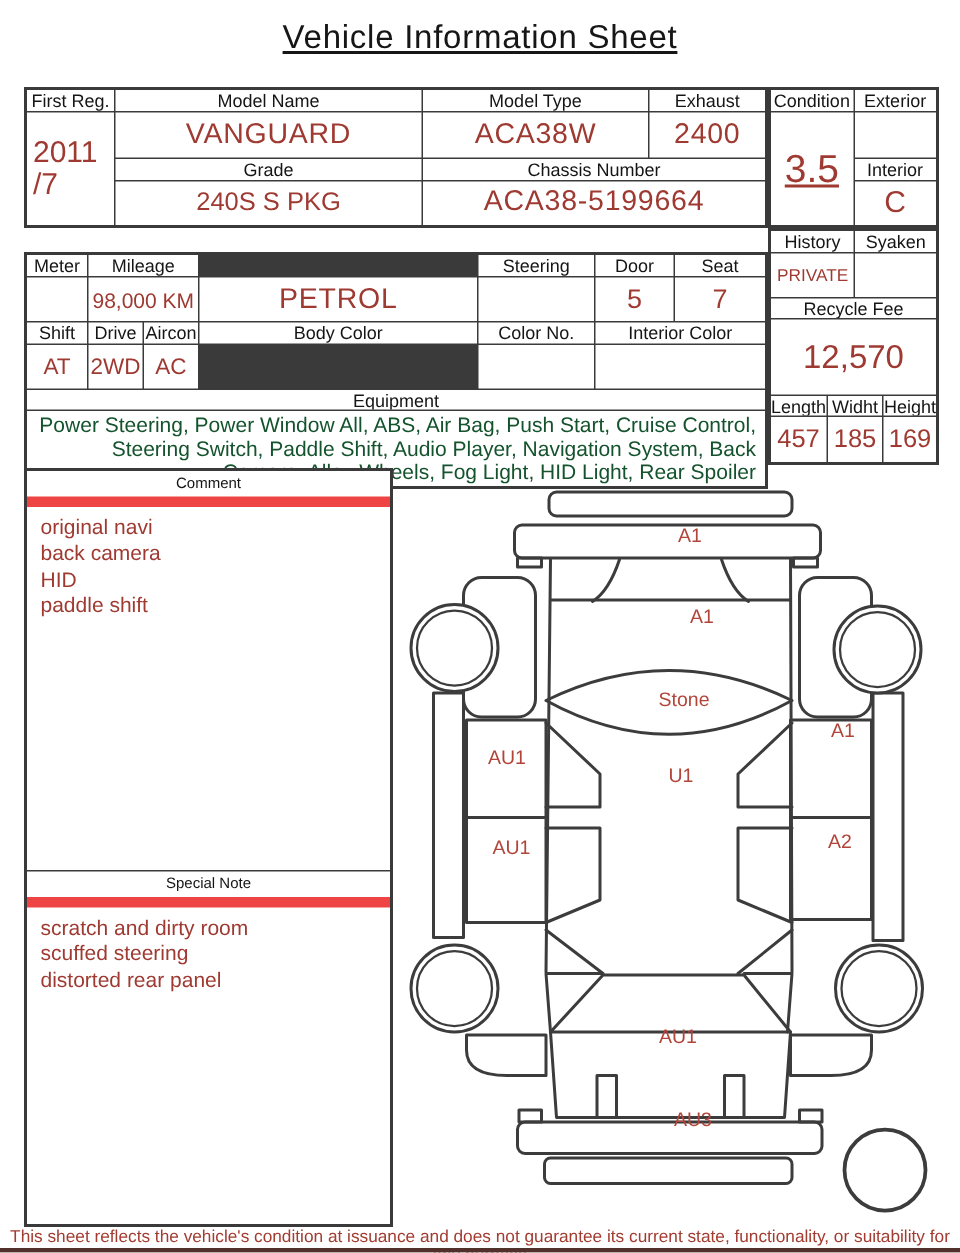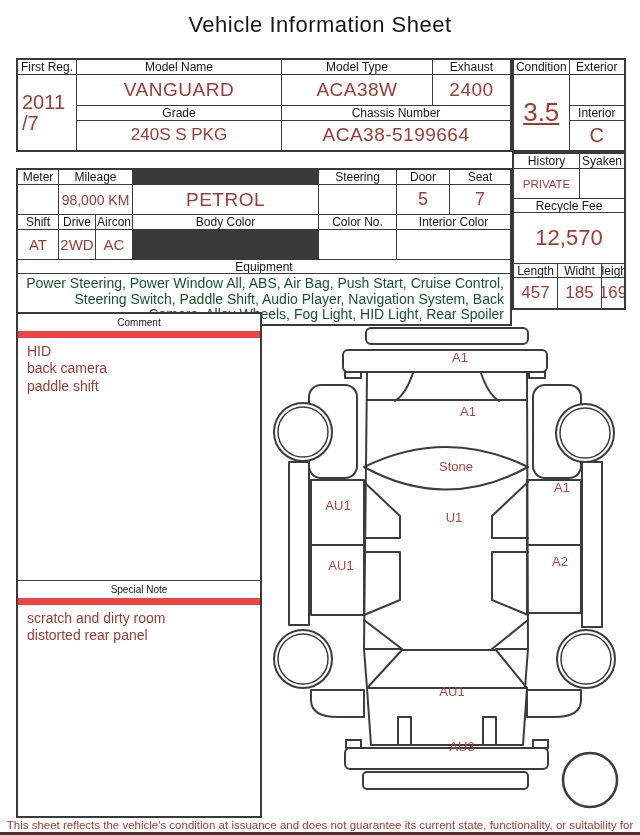--- a/index.html
+++ b/index.html
@@ -1,38 +1,38 @@
 <!DOCTYPE html>
 <html><head>
 <meta charset="utf-8">
 <style>
   html,body{margin:0;padding:0;}
   body{background:#888;}
   .page{position:relative;width:640px;height:835px;background:#fff;overflow:hidden;
         font-family:"Liberation Sans",sans-serif;color:#1c1c1c;}
   .title{position:absolute;left:0;top:12px;width:100%;text-align:center;
-         font-size:22px;font-weight:500;letter-spacing:.5px;color:#161616;}
+         font-size:22px;font-weight:500;letter-spacing:.5px;color:#161616;text-decoration:underline;}
   
   .box{position:absolute;display:grid;gap:1px;background:#3a3a3a;border:2px solid #3a3a3a;}
   .box>div{background:#fff;display:flex;align-items:center;justify-content:center;overflow:hidden;}
   .hd{font-size:12px;color:#151515;white-space:nowrap;}
   .val{color:#9e3a31;white-space:nowrap;}
   .big{font-size:19px;letter-spacing:.5px;}
   .med{font-size:17px;}
   .sm{font-size:14px;}
   .xl{font-size:26px;text-decoration:underline;}
   .t1{left:16px;top:58px;width:492px;height:90px;
       grid-template-columns:58px 1fr 150px 77px;grid-template-rows:14px 1fr 14px 1fr;}
   .cond{left:512px;top:58px;width:110px;height:90px;
       grid-template-columns:1fr 1fr;grid-template-rows:14px 1fr 14px 1fr;}
   .t2{left:16px;top:168px;width:492px;height:154px;
       grid-template-columns:40px 36px 36px 1fr 77px 52px 60px;
       grid-template-rows:14px 29px 14px 29px 13px 1fr;}
   .hist{left:512px;top:152px;width:110px;height:154px;
-      grid-template-columns:repeat(5,1fr);grid-template-rows:14px 29px 13px 1fr 13px 30px;}
+      grid-template-columns:repeat(4,1fr);grid-template-rows:14px 29px 13px 1fr 13px 30px;}
   .firstreg{flex-direction:column;align-items:flex-start !important;justify-content:center;
       padding-left:4px;font-size:20px;line-height:1.05;}
   .equiptext{display:block !important;text-align:right;padding:2px 6px;font-size:14px;
       line-height:1.12;white-space:normal !important;color:#14532d;}
   
   .cbox{position:absolute;left:16px;top:312px;width:246px;height:506px;
         border:2px solid #3a3a3a;background:#fff;display:flex;flex-direction:column;box-sizing:border-box;}
   .cap{height:17px;min-height:17px;border-bottom:7px solid #ef4444;display:flex;
        align-items:center;justify-content:center;font-size:10px;color:#151515;}
   .cap2{border-top:1px solid #3a3a3a;}
@@ -123,27 +123,29 @@
     <div class="hd" style="grid-area:5/3/6/5">Widht</div>
     <div class="hd" style="grid-area:5/5/6/7">Height</div>
     <div class="val med" style="grid-area:6/1/7/3">457</div>
     <div class="val med" style="grid-area:6/3/7/5">185</div>
     <div class="val med" style="grid-area:6/5/7/7">169</div>
   </div>
 
   <div class="cbox">
     <div class="cap">Comment</div>
     <div class="cbody cbody1">
+      <div>original navi</div>
+      <div>back camera</div>
       <div>HID</div>
-      <div>back camera</div>
       <div>paddle shift</div>
     </div>
     <div class="cap cap2">Special Note</div>
     <div class="cbody cbody2">
       <div>scratch and dirty room</div>
+      <div>scuffed steering</div>
       <div>distorted rear panel</div>
     </div>
   </div>
 
   <svg class="carsvg" width="378" height="500" viewBox="260 316 378 500">
     <g fill="none" stroke="#3c3c3c" stroke-width="2" stroke-linejoin="round" stroke-linecap="round">
 
       <rect x="366" y="328" width="162" height="16" rx="5"></rect>
       <rect x="343" y="350" width="204" height="22" rx="5"></rect>
       <rect x="345" y="372" width="16" height="6"></rect>

